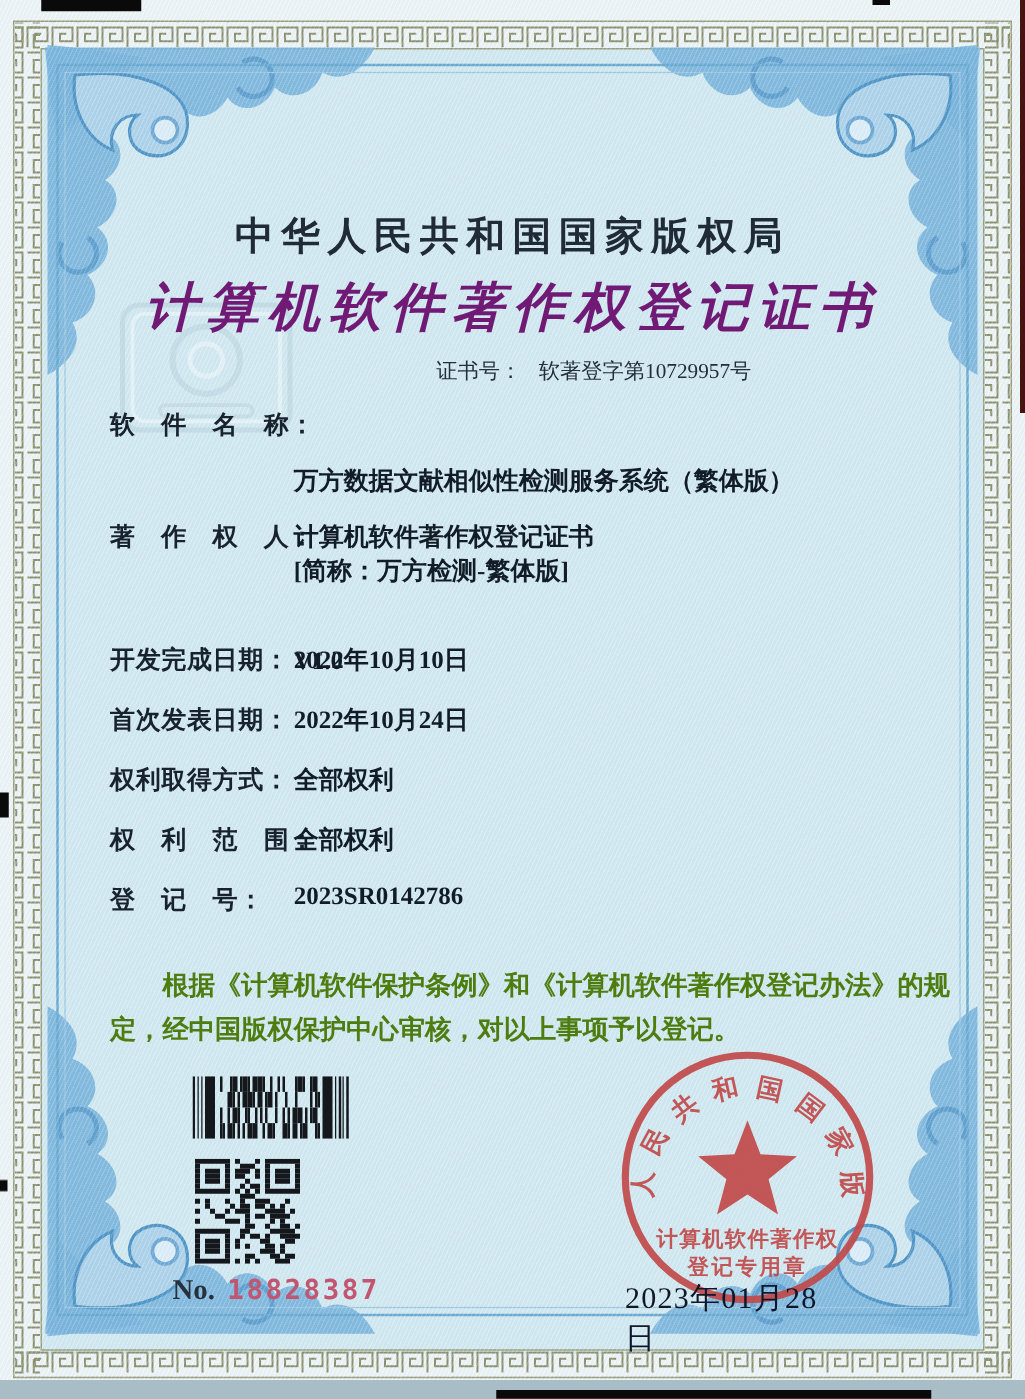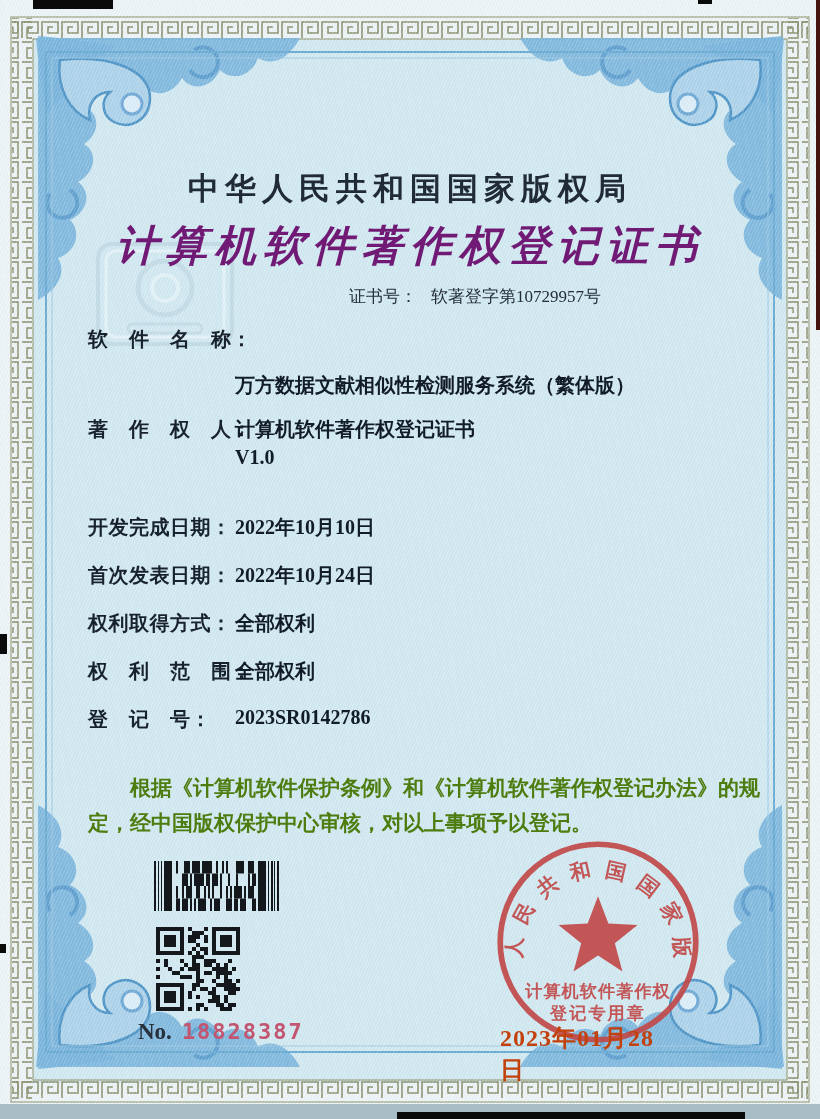--- a/index.html
+++ b/index.html
@@ -27,22 +27,22 @@
 
   .barcode{position:absolute;left:154px;top:817px;z-index:3;}
   .qrcode{position:absolute;left:156px;top:883px;z-index:3;}
 
   .serial{position:absolute;left:138px;top:975px;font-size:23px;font-weight:bold;color:#27313c;}
   .serial .num{font-family:"DejaVu Sans Mono",monospace;font-size:22px;font-weight:bold;
         color:#c25570;letter-spacing:2px;margin-left:10px;}
 
   .seal{position:absolute;left:494px;top:794px;width:208px;height:208px;z-index:4;
         mix-blend-mode:multiply;opacity:.92;}
-  .issue-date{position:absolute;left:500px;top:978px;font-size:24px;font-weight:bold;
-        letter-spacing:1px;color:#c2410c;z-index:5;}
+  .issue-date{position:absolute;left:500px;top:978px;font-size:24px;font-weight:normal;
+        letter-spacing:1px;color:#0f172a;z-index:5;}
 
   .emboss{position:absolute;left:92px;top:240px;z-index:2;opacity:.55;}
 
   .artifact{position:absolute;background:#0a0a0a;z-index:6;}
   .scan-bottom{position:absolute;left:0;top:1104px;width:820px;height:15px;background:#a9bdc7;z-index:5;}
   .maroon-line{position:absolute;left:816px;top:0;width:4px;height:330px;background:#46140f;z-index:6;}
 </style>
 </head>
 <body>
 
@@ -99,20 +99,21 @@
     <div class="cert-title">计算机软件著作权登记证书</div>
 
     <div class="certno">
       <span class="lbl">证书号：</span><span>软著登字第10729957号</span>
     </div>
 
     <div class="row" style="top:282px;">
       <span class="lbl">软　件　名　称：</span>
       <span class="val">
         <span class="val-line">万方数据文献相似性检测服务系统（繁体版）</span>
+        <span class="val-line">[简称：万方检测-繁体版]</span>
         <span class="val-line">V1.0</span>
       </span>
     </div>
 
     <div class="row" style="top:372px;">
       <span class="lbl">著　作　权　人：</span>
       <span class="val">计算机软件著作权登记证书</span>
     </div>
 
     <div class="row" style="top:470px;">

